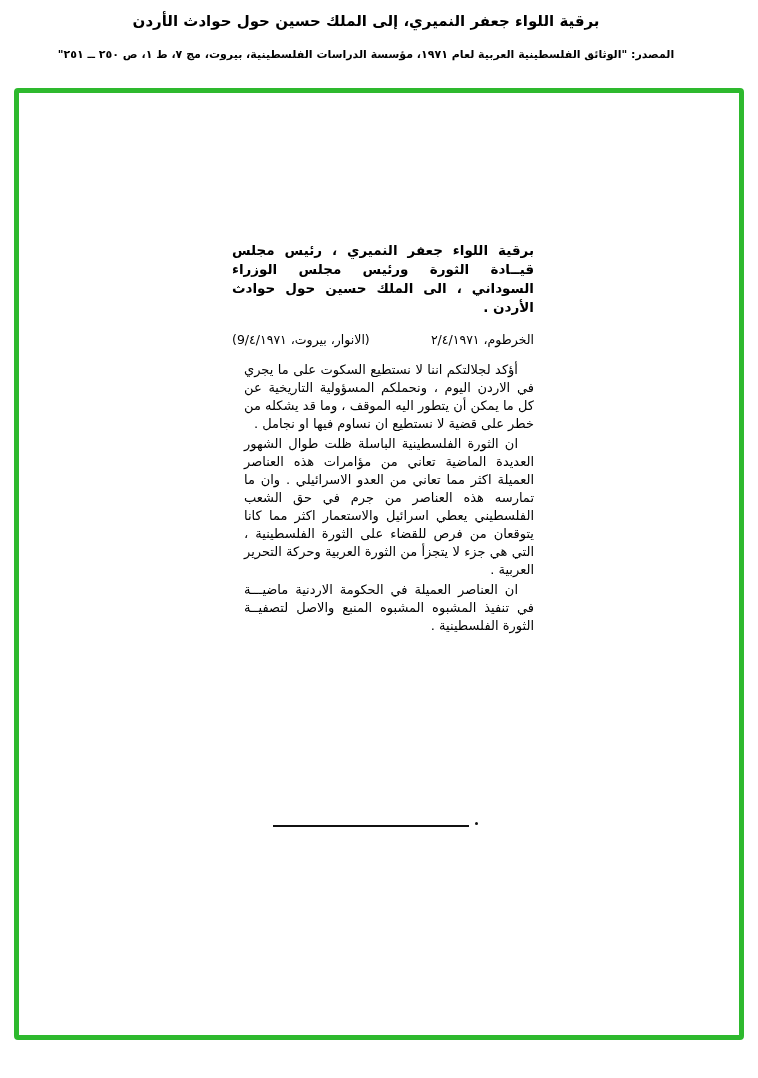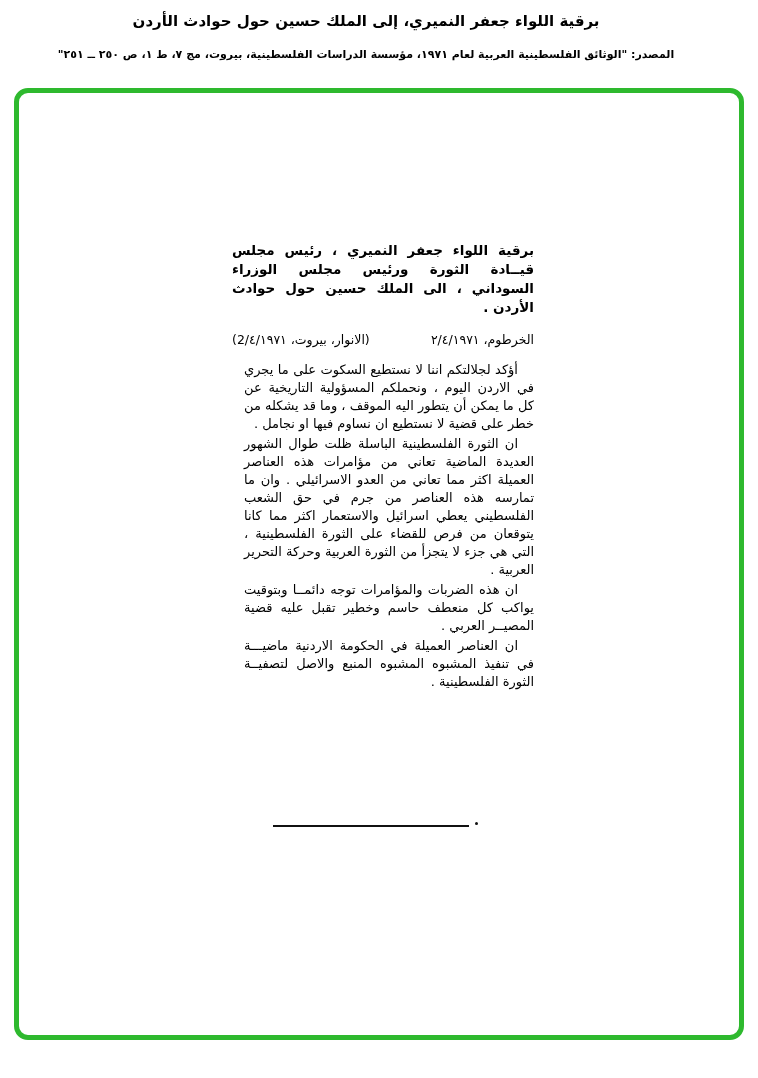--- a/index.html
+++ b/index.html
@@ -32,21 +32,21 @@
     font-weight: bold;
     color: #000;
   }
   .green-frame {
     position: absolute;
     top: 88px;
     left: 14px;
     width: 730px;
     height: 952px;
     border: 5px solid #2eb92e;
-    border-radius: 14px;
+    border-radius: 4px;
     background: #ffffff;
   }
   .doc-content {
     position: absolute;
     top: 148px;           
     left: 213px;
     width: 302px;
     direction: rtl;
     text-align: justify;
     font-size: 13px;
@@ -97,26 +97,25 @@
   <div class="source-line">المصدر: "الوثائق الفلسطينية العربية لعام ١٩٧١، مؤسسة الدراسات الفلسطينية، بيروت، مج ٧، ط ١، ص ٢٥٠ ــ ٢٥١"</div>
 </div>
 
 <div class="green-frame">
 
   <div class="doc-content">
     <p class="doc-title">برقية اللواء جعفر النميري ، رئيس مجلس قيــادة الثورة ورئيس مجلس الوزراء السوداني ، الى الملك حسين حول حوادث الأردن .</p>
 
     <div class="dateline">
       <span>الخرطوم، ٢/٤/١٩٧١</span>
-      <span>(الانوار، بيروت، 2/٤/١٩٧١)</span>
+      <span>(الانوار، بيروت، 9/٤/١٩٧١)</span>
     </div>
 
     <div class="doc-body">
       <p>أؤكد لجلالتكم اننا لا نستطيع السكوت على ما يجري في الاردن اليوم ، ونحملكم المسؤولية التاريخية عن كل ما يمكن أن يتطور اليه الموقف ، وما قد يشكله من خطر على قضية لا نستطيع ان نساوم فيها او نجامل .</p>
       <p>ان الثورة الفلسطينية الباسلة ظلت طوال الشهور العديدة الماضية تعاني من مؤامرات هذه العناصر العميلة اكثر مما تعاني من العدو الاسرائيلي . وان ما تمارسه هذه العناصر من جرم في حق الشعب الفلسطيني يعطي اسرائيل والاستعمار اكثر مما كانا يتوقعان من فرص للقضاء على الثورة الفلسطينية ، التي هي جزء لا يتجزأ من الثورة العربية وحركة التحرير العربية .</p>
-      <p>ان هذه الضربات والمؤامرات توجه دائمــا وبتوقيت يواكب كل منعطف حاسم وخطير تقبل عليه قضية المصيــر العربي .</p>
       <p>ان العناصر العميلة في الحكومة الاردنية ماضيـــة في تنفيذ المشبوه المشبوه المنبع والاصل لتصفيــة الثورة الفلسطينية .</p>
     </div>
   </div>
 
   <div class="end-rule"></div>
   <div class="end-dot"></div>
 </div>
 
 </body></html>

